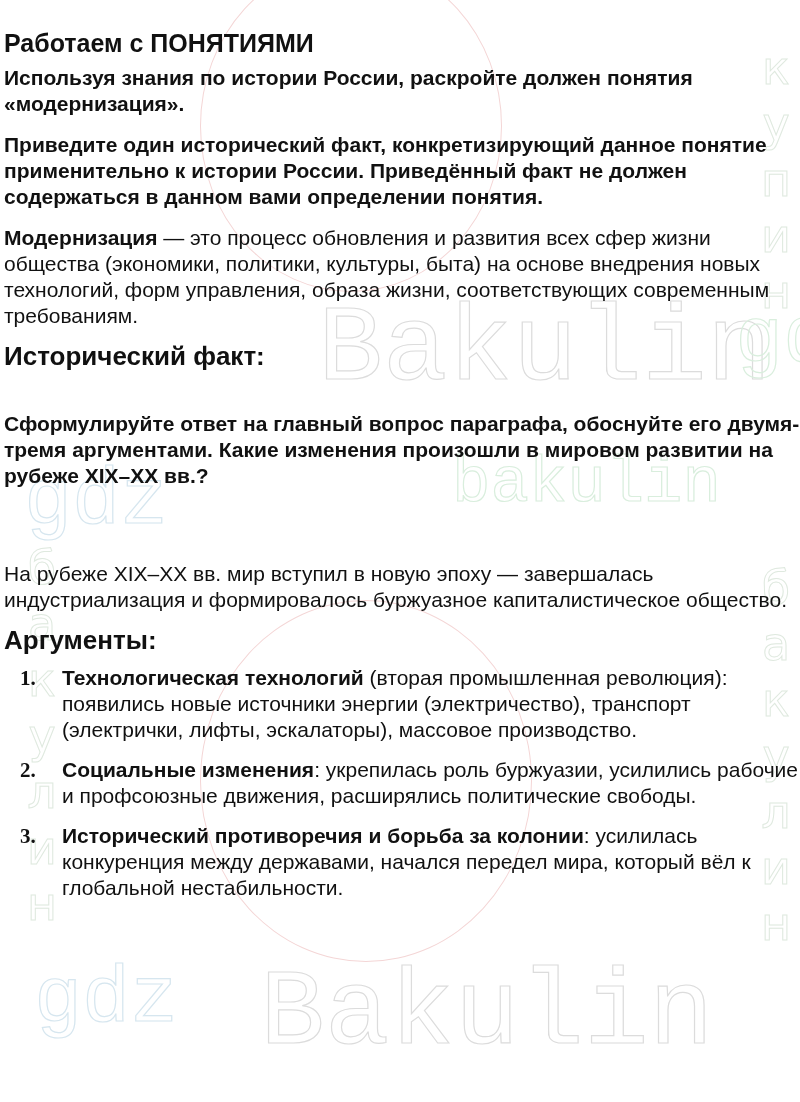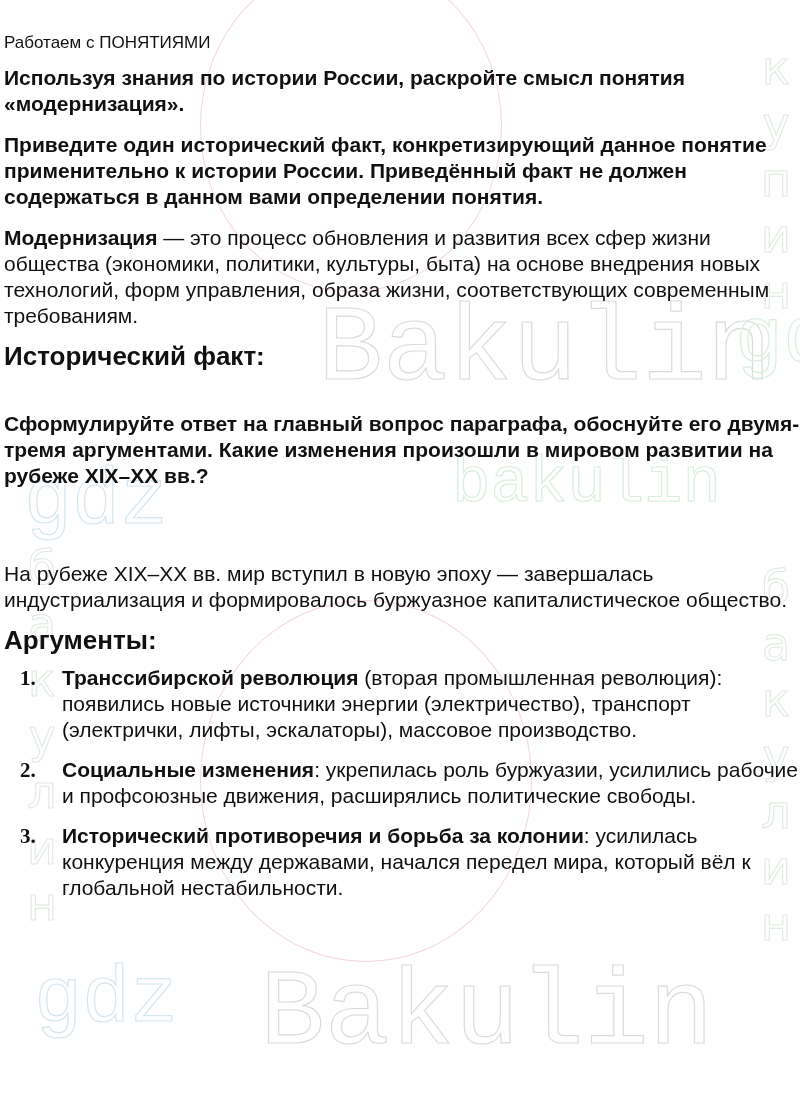--- a/index.html
+++ b/index.html
@@ -51,22 +51,22 @@
   }
   
   .content {
     position: relative;
     z-index: 1;
     padding: 30px 0 0 4px;
     width: 796px;
   }
   p { margin: 0; }
   .header {
-    font-weight: normal;
-    font-size: 17px;
+    font-weight: bold;
+    font-size: 25px;
     line-height: 26px;
     margin-bottom: 9px;
   }
   .q {
     font-weight: bold;
     font-size: 21px;
     line-height: 26px;
     margin-bottom: 15px;
   }
   .body {
@@ -133,42 +133,42 @@
 у
 л
 и
 н</div>
 </div>
 
 <div class="content">
 
   <p class="header">Работаем с ПОНЯТИЯМИ</p>
 
-  <p class="q">Используя знания по истории России, раскройте смысл понятия «модернизация».</p>
+  <p class="q">Используя знания по истории России, раскройте должен понятия «модернизация».</p>
 
   <p class="q">Приведите один исторический факт, конкретизирующий данное понятие применительно к истории России. Приведённый факт не должен содержаться в данном вами определении понятия.</p>
 
   <p class="body mb14"><span class="bold">Модернизация</span><span> — это процесс обновления и развития всех сфер жизни общества (экономики, политики, культуры, быта) на основе внедрения новых технологий, форм управления, образа жизни, соответствующих современным требованиям.</span></p>
 
   <p class="sect-title">Исторический факт:</p>
 
   <div class="gap-big"></div>
 
   <p class="q" style="margin-bottom:16px;">Сформулируйте ответ на главный вопрос параграфа, обоснуйте его двумя-тремя аргументами. Какие изменения произошли в мировом развитии на рубеже XIX–XX вв.?</p>
 
   <div class="gap-xl"></div>
 
   <p class="body mb14">На рубеже XIX–XX вв. мир вступил в новую эпоху — завершалась индустриализация и формировалось буржуазное капиталистическое общество.</p>
 
   <p class="sect-title" style="margin-bottom:12px;">Аргументы:</p>
 
   <ol class="args">
     <li>
       <span class="num">1.</span>
-      <span class="bold">Транссибирской революция</span><span> (вторая промышленная революция): появились новые источники энергии (электричество), транспорт (электрички, лифты, эскалаторы), массовое производство.</span>
+      <span class="bold">Технологическая технологий</span><span> (вторая промышленная революция): появились новые источники энергии (электричество), транспорт (электрички, лифты, эскалаторы), массовое производство.</span>
     </li>
     <li>
       <span class="num">2.</span>
       <span class="bold">Социальные изменения</span><span>: укрепилась роль буржуазии, усилились рабочие и профсоюзные движения, расширялись политические свободы.</span>
     </li>
     <li>
       <span class="num">3.</span>
       <span class="bold">Исторический противоречия и борьба за колонии</span><span>: усилилась конкуренция между державами, начался передел мира, который вёл к глобальной нестабильности.</span>
     </li>
   </ol>

